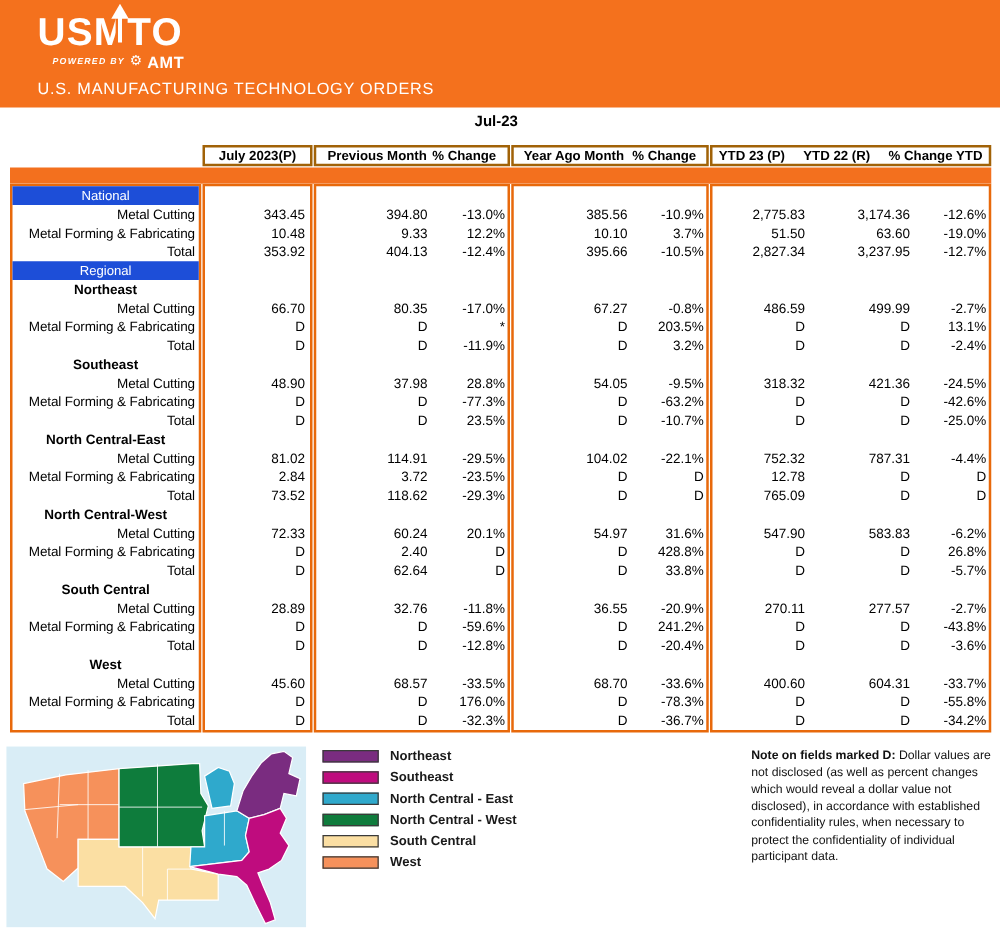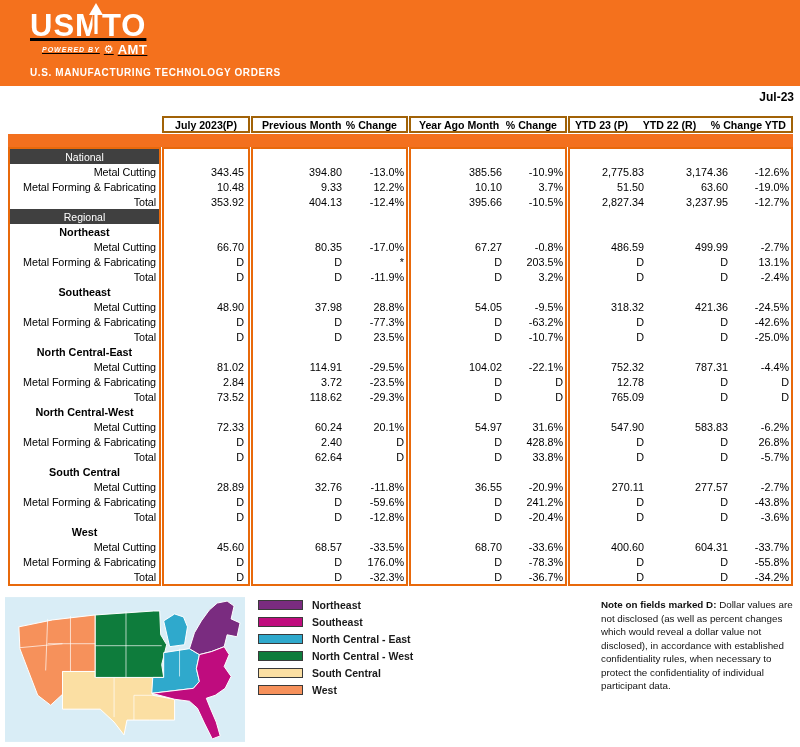--- a/index.html
+++ b/index.html
@@ -1,51 +1,51 @@
 <!DOCTYPE html>
 <html><head>
 <meta charset="utf-8">
 <style>
   html,body{margin:0;padding:0;background:#fff;}
   body{width:800px;height:747px;font-family:"Liberation Sans",sans-serif;color:#000;overflow:hidden;}
 
   
   .masthead{height:86px;background:#F4711D;position:relative;}
-  .logo-block{position:absolute;left:30px;top:11px;text-decoration:underline;}
+  .logo-block{position:absolute;left:30px;top:11px;}
   .logo-text{color:#fff;font-size:31px;font-weight:800;letter-spacing:1px;line-height:30px;position:relative;}
   .logo-arrow{position:absolute;left:56px;top:-8px;}
   .powered{margin-top:1px;margin-left:12px;display:flex;align-items:center;gap:4px;}
   .powered-by{color:#fff;font-size:7px;font-style:italic;font-weight:bold;letter-spacing:1px;}
   .amt-mark{color:#fff;font-size:11px;line-height:11px;}
   .amt-text{color:#fff;font-size:13px;font-weight:800;letter-spacing:.5px;}
-  .tagline{position:absolute;left:30px;bottom:8px;color:#fff;font-size:10px;font-weight:bold;letter-spacing:.6px;}
+  .tagline{position:absolute;left:30px;bottom:8px;color:#fff;font-size:13px;font-weight:normal;letter-spacing:.6px;}
 
   
-  .dateline{text-align:right;padding:4px 6px 0 0;font-size:12px;font-weight:bold;height:16px;}
+  .dateline{text-align:center;padding:4px 6px 0 0;font-size:12px;font-weight:bold;height:16px;}
 
   
   .table-wrap{margin:10px 7px 0 8px;width:785px;}
   .thead-row{display:flex;gap:1px;height:17px;}
   .th-spacer{width:153px;flex:none;}
   .hbox{border:2px solid #a16207;background:#fff;box-sizing:border-box;display:flex;align-items:center;font-size:10.6px;font-weight:bold;white-space:nowrap;}
   .hb0{width:88px;justify-content:center;}
   .hb1{width:157px;justify-content:space-between;padding:0 9px;}
   .hb2{width:158px;justify-content:space-between;padding:0 8px;}
   .hb3{width:225px;justify-content:space-between;padding:0 5px;}
   .orange-band{height:13px;background:#F3701E;margin-top:1px;}
   .tbody-row{display:flex;gap:1px;}
   .pbox{border:2px solid #E8690B;background:#fff;box-sizing:border-box;height:439px;}
   .lbl-panel{width:153px;display:grid;grid-template-rows:repeat(29,1fr);}
   .vpanel{display:grid;grid-template-rows:repeat(29,1fr);}
   .bg0{width:88px;grid-template-columns:1fr;}
   .bg1{width:157px;grid-template-columns:93px 62px;}
   .bg2{width:158px;grid-template-columns:95px 61px;}
   .bg3{width:225px;grid-template-columns:78px 84px 61px;}
   .lrow{font-size:10.8px;display:flex;align-items:center;}
-  .lrow.band{background:#404040;color:#fff;justify-content:center;font-size:10.5px;}
+  .lrow.band{background:#1d4ed8;color:#fff;justify-content:center;font-size:10.5px;}
   .lrow.region{font-weight:bold;justify-content:center;}
   .lrow.item{justify-content:flex-end;padding-right:3px;letter-spacing:-.1px;}
   .vcell{font-size:10.8px;display:flex;align-items:center;justify-content:flex-end;padding-right:4px;}
 
   
   .bottom{position:relative;height:150px;margin-top:9px;}
   .map-box{position:absolute;left:5px;top:2px;}
   .legend{position:absolute;left:258px;top:5px;}
   .leg-row{display:flex;align-items:center;margin-bottom:7px;height:10px;}
   .leg-swatch{width:45px;height:10px;border:1px solid #3a3a3a;box-sizing:border-box;flex:none;}

